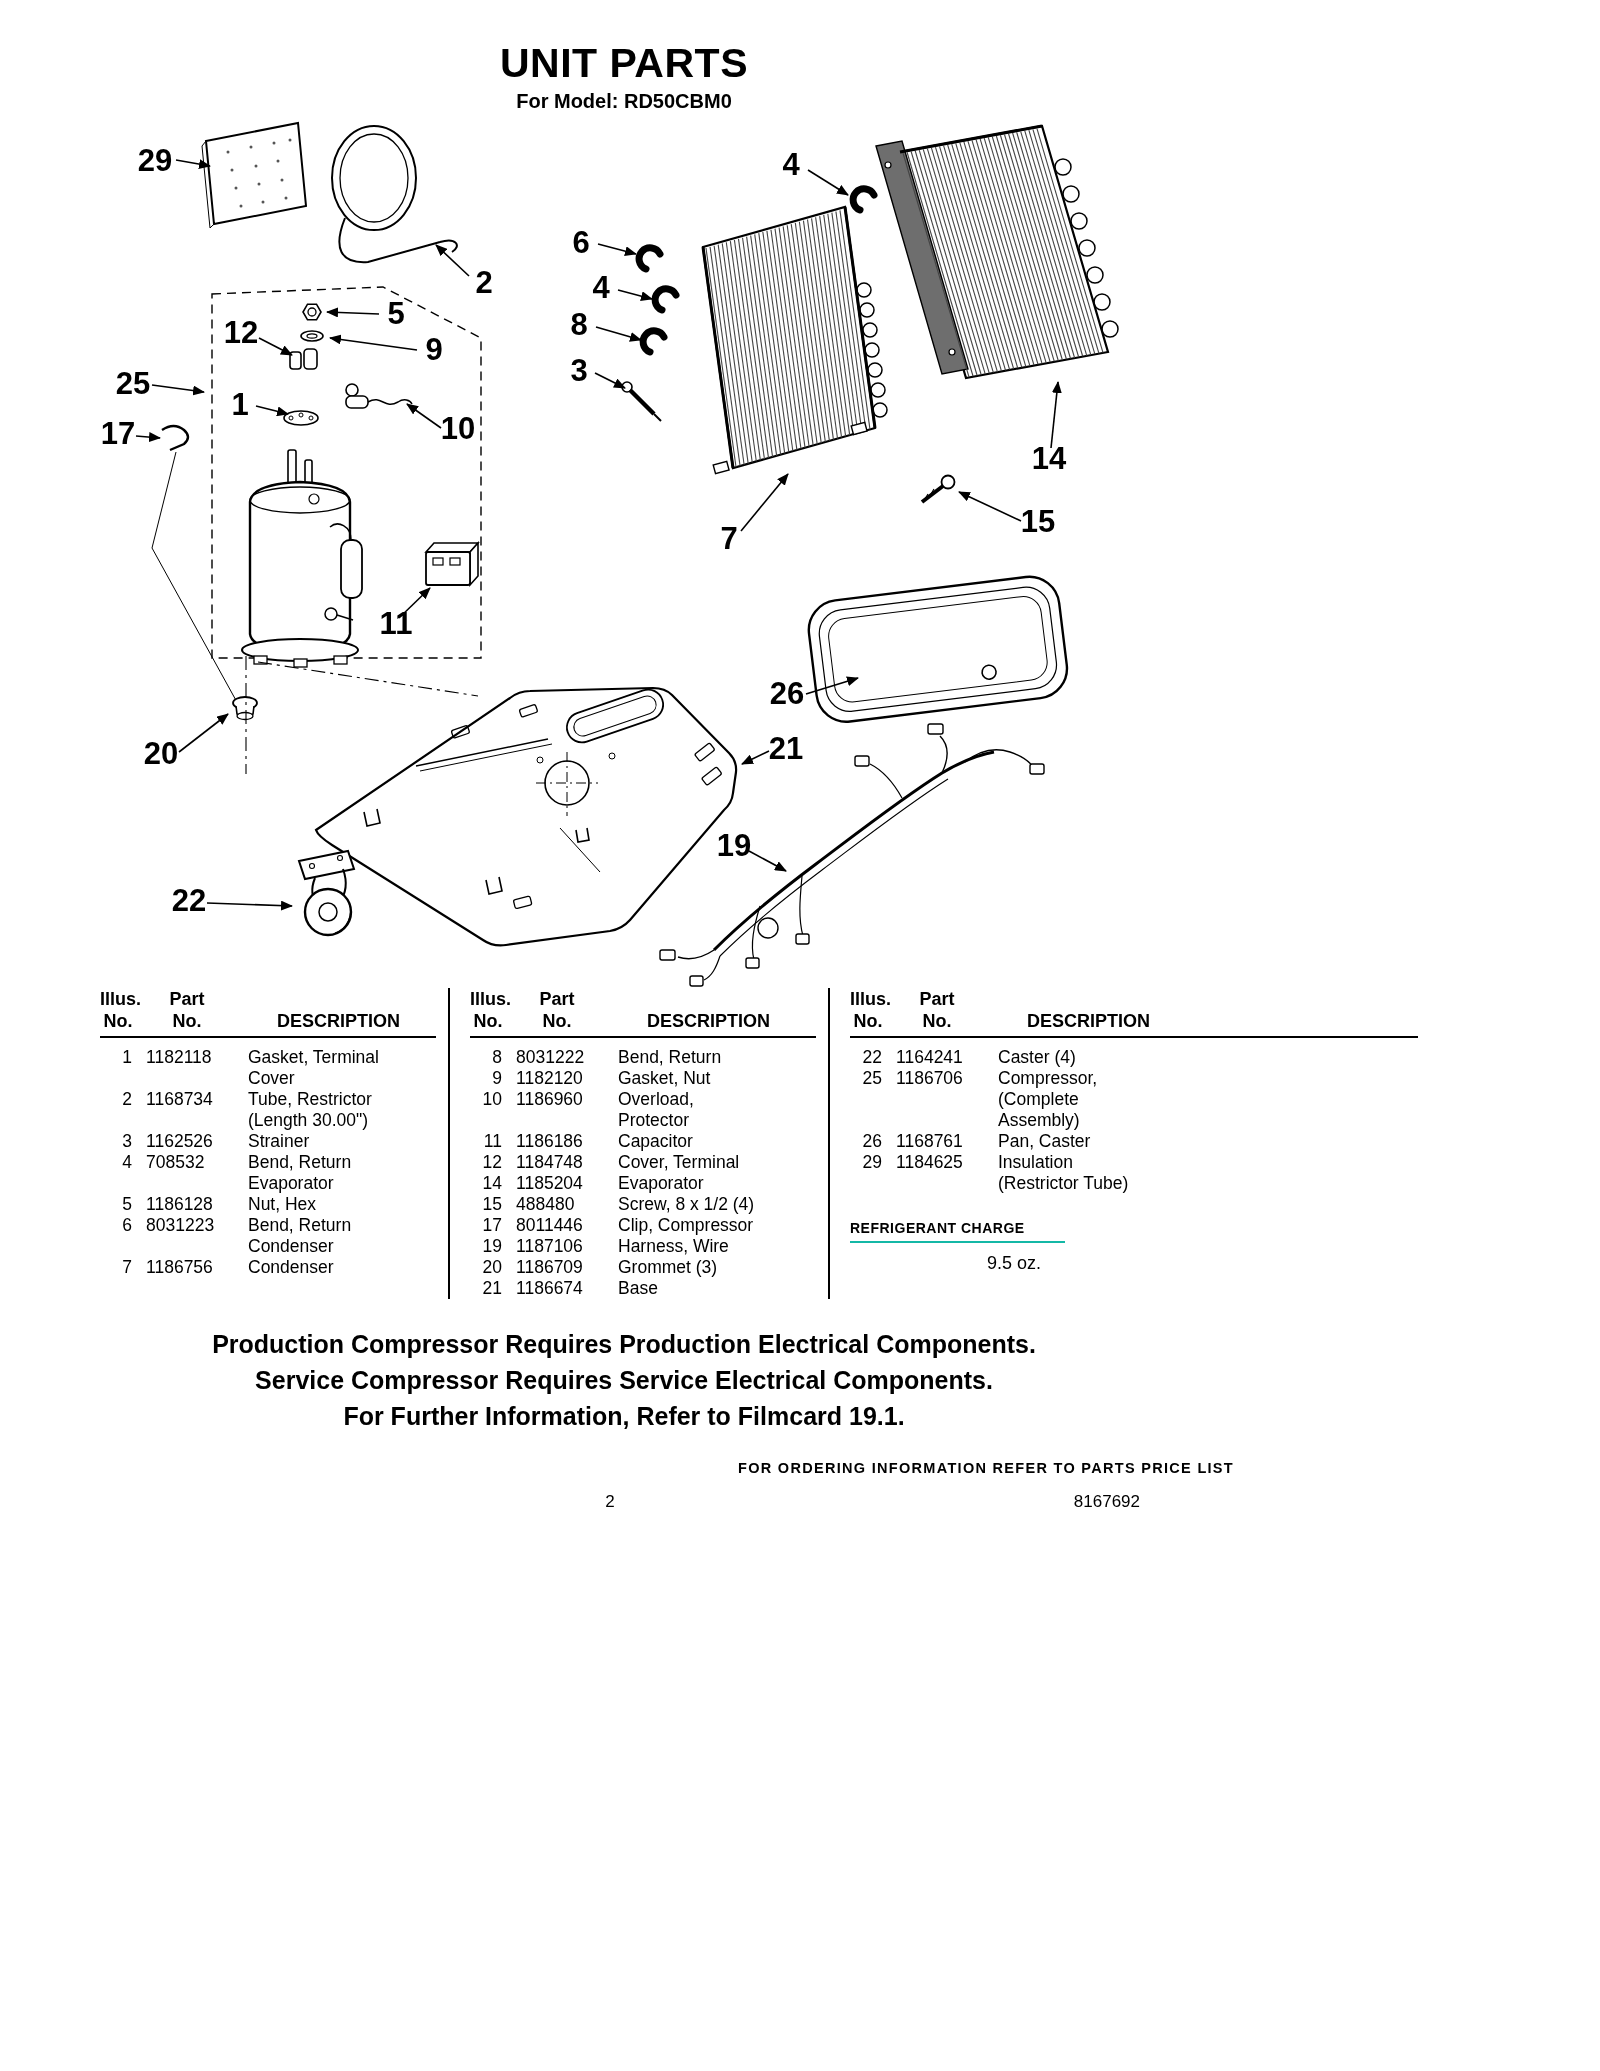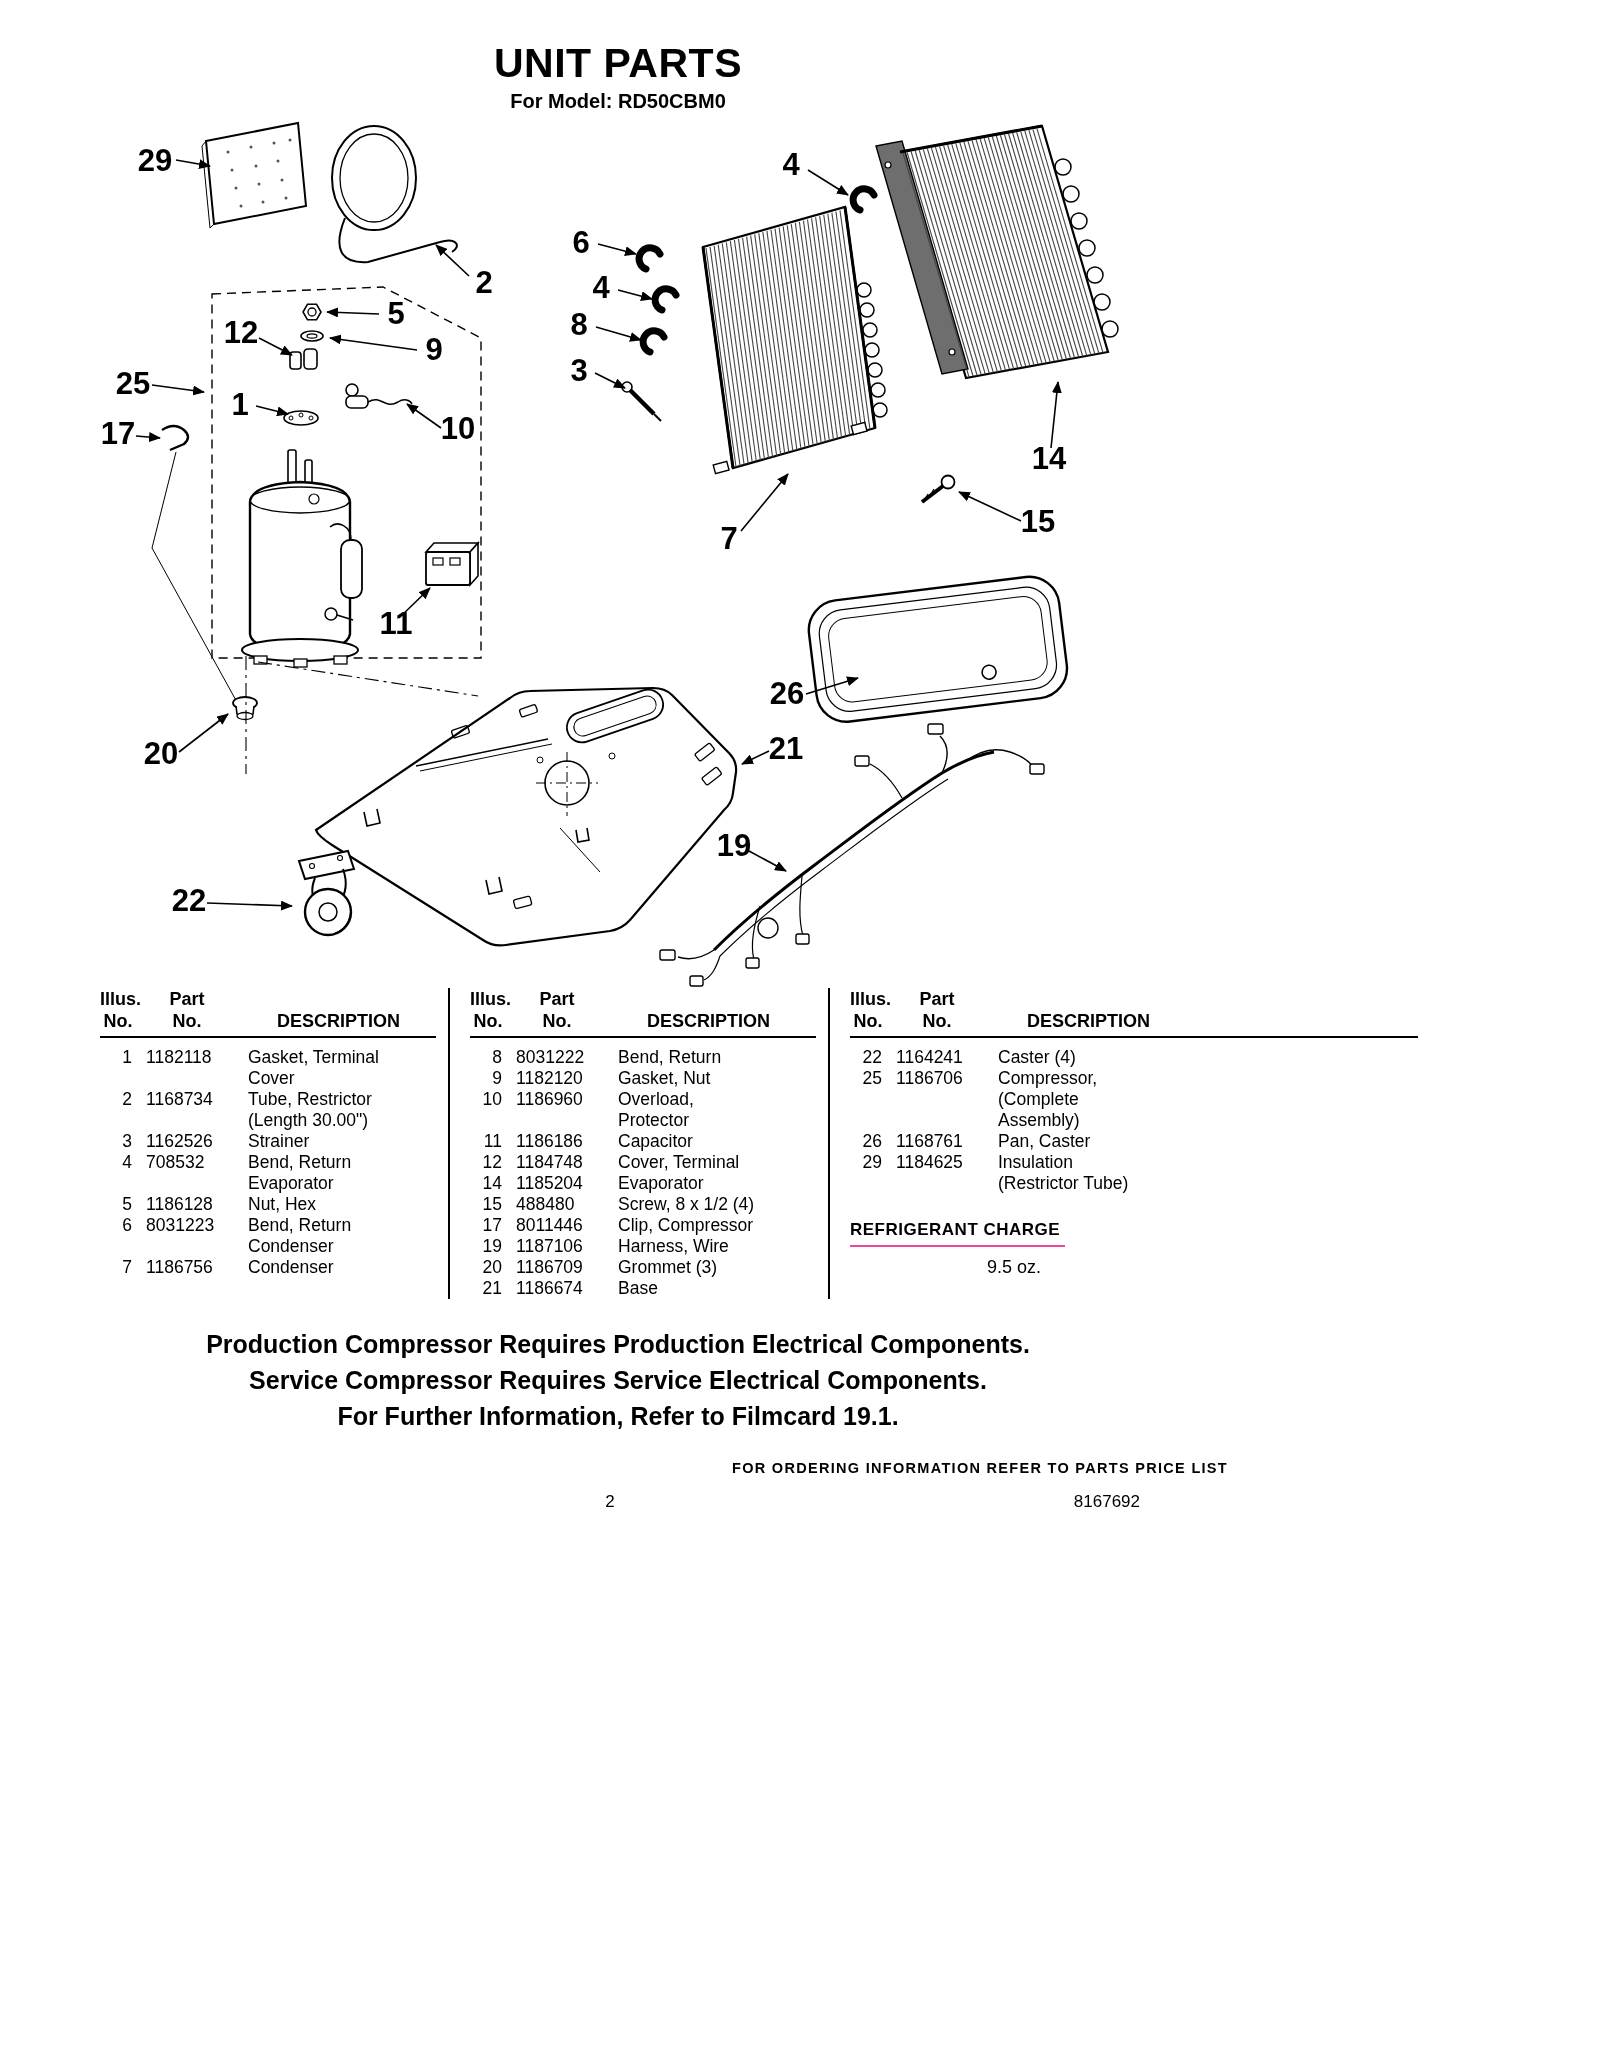--- a/index.html
+++ b/index.html
@@ -1,38 +1,38 @@
 <!DOCTYPE html>
 <html><head>
 <meta charset="utf-8">
 <style>
   html,body{margin:0;padding:0;}
   body{width:1600px;height:2071px;background:#fff;color:#000;font-family:"Liberation Sans",sans-serif;}
   .page{position:relative;width:1600px;height:2071px;background:#fff;overflow:hidden;}
-  .content-center{position:absolute;left:8px;width:1220px;text-align:center;}
+  .content-center{position:absolute;left:14px;width:1220px;text-align:center;}
   .hdr{top:40px;}
   .title{font-size:41px;font-weight:bold;letter-spacing:.5px;}
   .subtitle{font-size:20px;font-weight:bold;margin-top:3px;}
   .diagram{position:absolute;left:0;top:115px;width:1600px;height:875px;}
   .callout{font-family:"Liberation Sans",sans-serif;font-size:31px;font-weight:bold;fill:#000;}
   .tables{position:absolute;left:100px;top:988px;width:1330px;display:flex;align-items:stretch;}
   .pcol{padding-right:12px;}
   .pcol-1{width:336px;}
   .pcol-2{width:346px;border-left:2px solid #000;padding-left:20px;}
   .pcol-3{flex:1;border-left:2px solid #000;padding-left:20px;}
   .hgrid{display:grid;grid-template-columns:36px 92px 1fr;column-gap:5px;font-size:18px;font-weight:bold;line-height:22px;}
   .hgrid .ha,.hgrid .hb{text-align:center;}
   .hgrid .hc{text-align:left;margin-left:39px;}
   .head-rule{border-bottom:2px solid #000;margin-top:4px;margin-bottom:9px;}
   .prow{display:grid;grid-template-columns:36px 92px 1fr;column-gap:10px;font-size:17.5px;line-height:21px;}
   .c-illus{text-align:right;padding-right:4px;}
   .c-part{text-align:left;}
   .c-desc{white-space:pre-line;}
   .refrig{margin-top:26px;width:215px;}
-  .refrig-title{font-size:17px;font-weight:bold;letter-spacing:.5px;border-bottom:2px solid #ec4899;padding-bottom:5px;white-space:nowrap;margin-top:16px;}
+  .refrig-title{font-size:14px;font-weight:bold;letter-spacing:.5px;border-bottom:2px solid #14b8a6;padding-bottom:5px;white-space:nowrap;margin-top:16px;}
   .refrig-val{text-align:right;padding-right:24px;margin-top:10px;font-size:18px;}
   .notes{top:1326px;font-size:25px;font-weight:bold;line-height:36px;}
   .ordering{top:1460px;font-size:14.5px;font-weight:bold;letter-spacing:1.3px;text-align:right;}
   .pagefoot{position:absolute;top:1492px;left:0;width:1220px;height:26px;font-size:17px;}
   .pageno{position:absolute;left:0;width:1220px;text-align:center;}
   .docno{position:absolute;left:1040px;width:100px;text-align:right;}
 </style>
 </head>
 <body>
 

